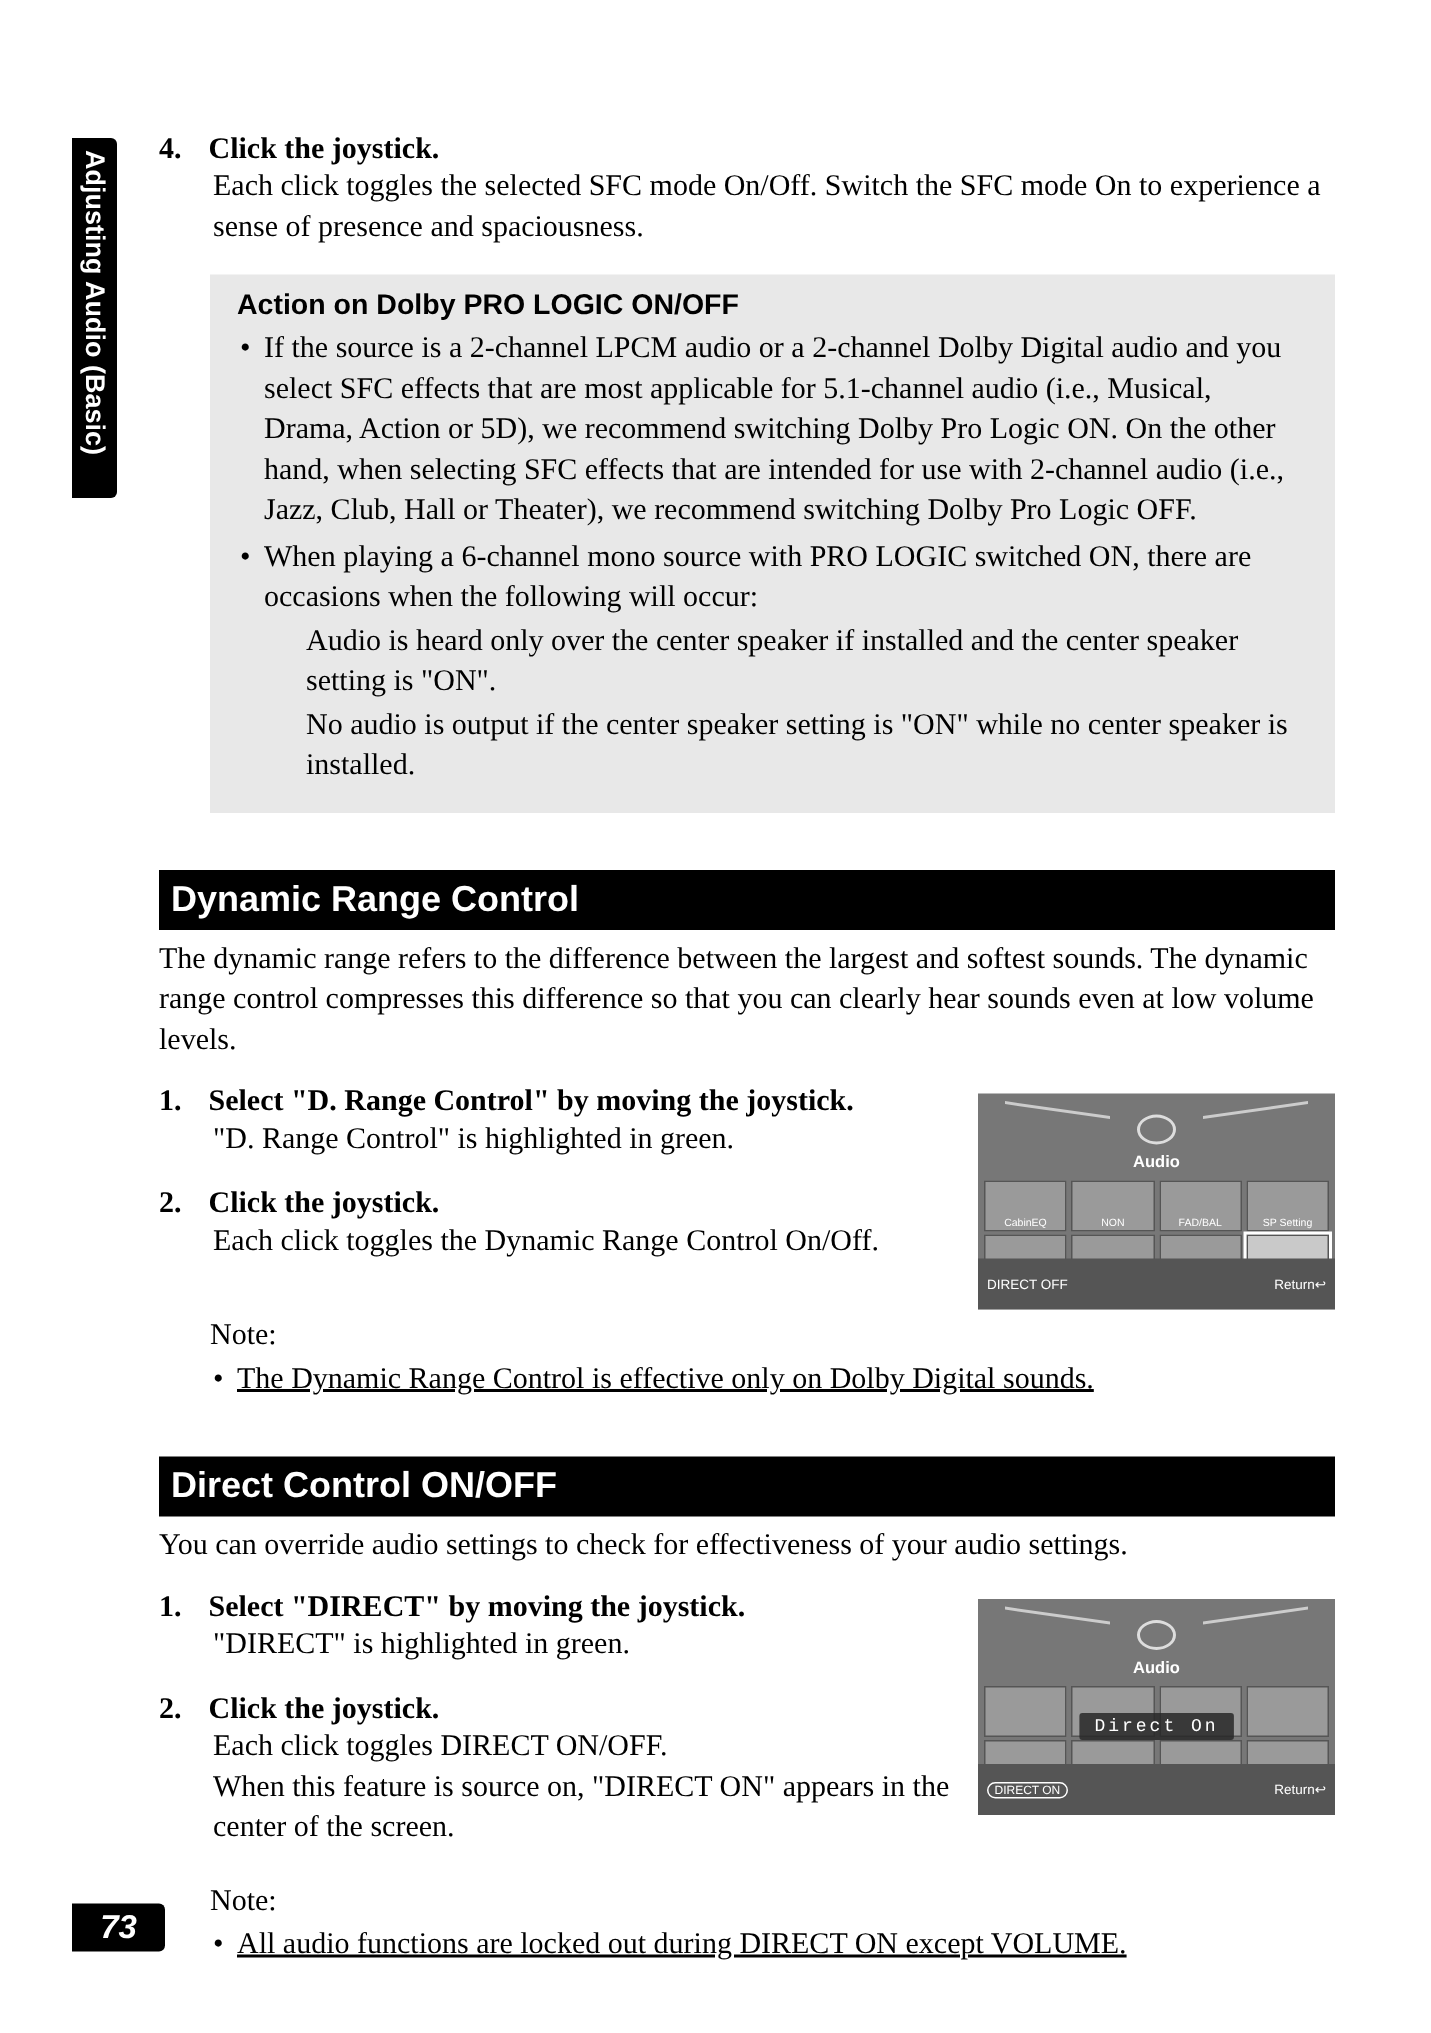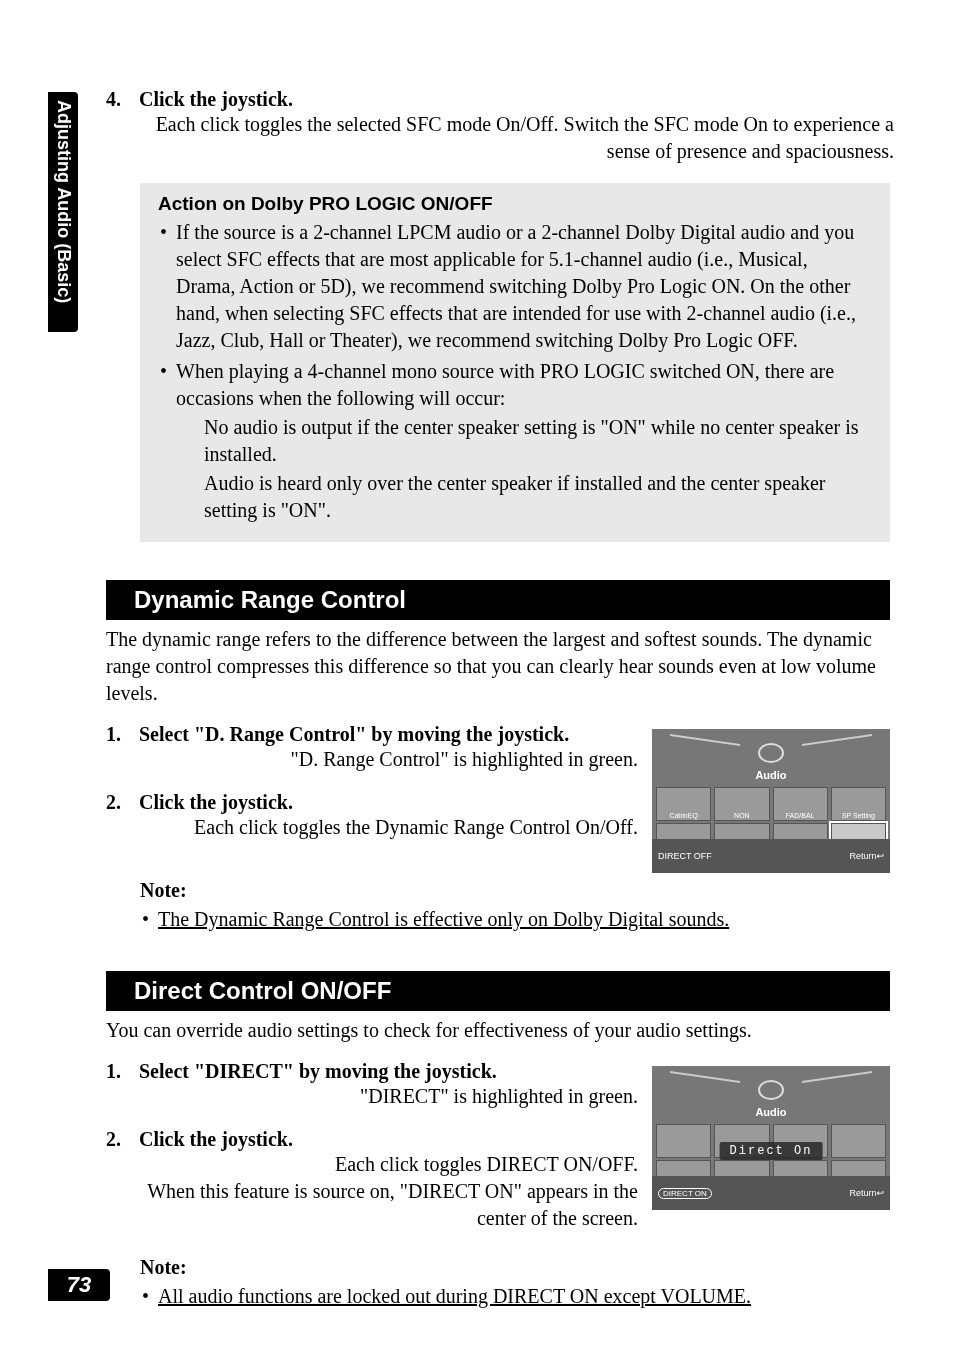--- a/index.html
+++ b/index.html
@@ -42,24 +42,23 @@
     font-size: 20px;
     display: inline-block;
     width: 28px;
   }
   .step-title {
     font-weight: bold;
     font-size: 20px;
   }
   .step-block { margin-bottom: 18px; }
   .step-body {
-    margin-left: 20px;
+    margin-left: 36px;
     font-family: "Times New Roman", Times, serif;
     line-height: 1.35;
-    text-align: right;
   }
   .remarks-box {
     background: #e8e8e8;
     padding: 10px 18px 14px 18px;
     margin: 14px 0 0 34px;
     width: 750px;
   }
   .remarks-title {
     font-family: Arial, Helvetica, sans-serif;
     font-weight: bold;
@@ -82,21 +81,21 @@
   .remarks-sub {
     margin-left: 28px;
     margin-top: 2px;
   }
   .section-bar {
     background: #000;
     color: #fff;
     font-family: Arial, Helvetica, sans-serif;
     font-weight: bold;
     font-size: 24px;
-    padding: 6px 28px;
+    padding: 6px 8px;
     margin-top: 38px;
     margin-bottom: 6px;
     width: 784px;
   }
   .section-intro {
     line-height: 1.35;
     margin-bottom: 16px;
     width: 784px;
   }
   .layout-with-figure {
@@ -189,21 +188,21 @@
     top:4px;
     width:70px; height:16px;
     border-top:2px solid #ccc;
   }
   .figure .f-top-shape::before{ left:18px; transform: skewY(8deg);}
   .figure .f-top-shape::after{ right:18px; transform: skewY(-8deg);}
   .figure .f-circle{
     position:absolute; top:8px; left:50%; transform:translateX(-50%);
     width:26px; height:20px; border:2px solid #ddd; border-radius:50%;
   }
-  .note-label { font-weight: bold; }
+  .note-label { font-weight: normal; }
   .note-block { margin-left: 34px; margin-top: 6px; }
   .note-block ul { list-style:none; margin-top:4px;text-decoration:underline; }
   .note-block li {
     position:relative;
     padding-left: 18px;
     line-height:1.35;
   }
   .note-block li::before{
     content:"•";
     position:absolute; left:2px; top:0;
@@ -246,23 +245,23 @@
       <span class="step-title">Click the joystick.</span>
     </div>
     <div class="step-body">Each click toggles the selected SFC mode On/Off. Switch the SFC mode On to experience a sense of presence and spaciousness.</div>
   </div>
 
   <div class="remarks-box">
     <div class="remarks-title">Action on Dolby PRO LOGIC ON/OFF</div>
     <ul>
       <li>If the source is a 2-channel LPCM audio or a 2-channel Dolby Digital audio and you select SFC effects that are most applicable for 5.1-channel audio (i.e., Musical, Drama, Action or 5D), we recommend switching Dolby Pro Logic ON. On the other hand, when selecting SFC effects that are intended for use with 2-channel audio (i.e., Jazz, Club, Hall or Theater), we recommend switching Dolby Pro Logic OFF.</li>
       <li>
-        <span>When playing a 4-channel mono source with PRO LOGIC switched ON, there are occasions when the following will occur:</span>
+        <span>When playing a 6-channel mono source with PRO LOGIC switched ON, there are occasions when the following will occur:</span>
+        <div class="remarks-sub">Audio is heard only over the center speaker if installed and the center speaker setting is "ON".</div>
         <div class="remarks-sub">No audio is output if the center speaker setting is "ON" while no center speaker is installed.</div>
-        <div class="remarks-sub">Audio is heard only over the center speaker if installed and the center speaker setting is "ON".</div>
       </li>
     </ul>
   </div>
 
   <div class="section-bar">Dynamic Range Control</div>
   <div class="section-intro">The dynamic range refers to the difference between the largest and softest sounds. The dynamic range control compresses this difference so that you can clearly hear sounds even at low volume levels.</div>
 
   <div class="layout-with-figure">
     <div class="text-col">
       <div class="step-block">

